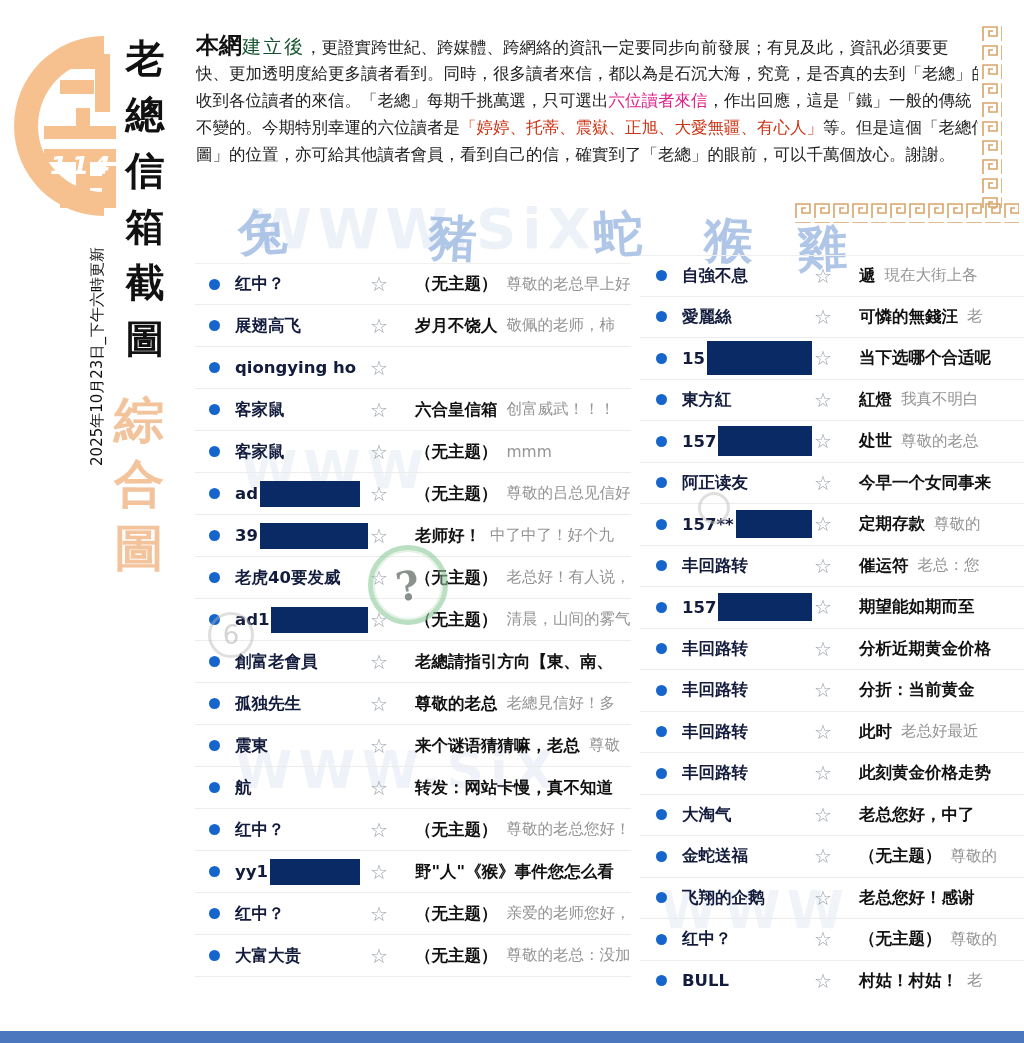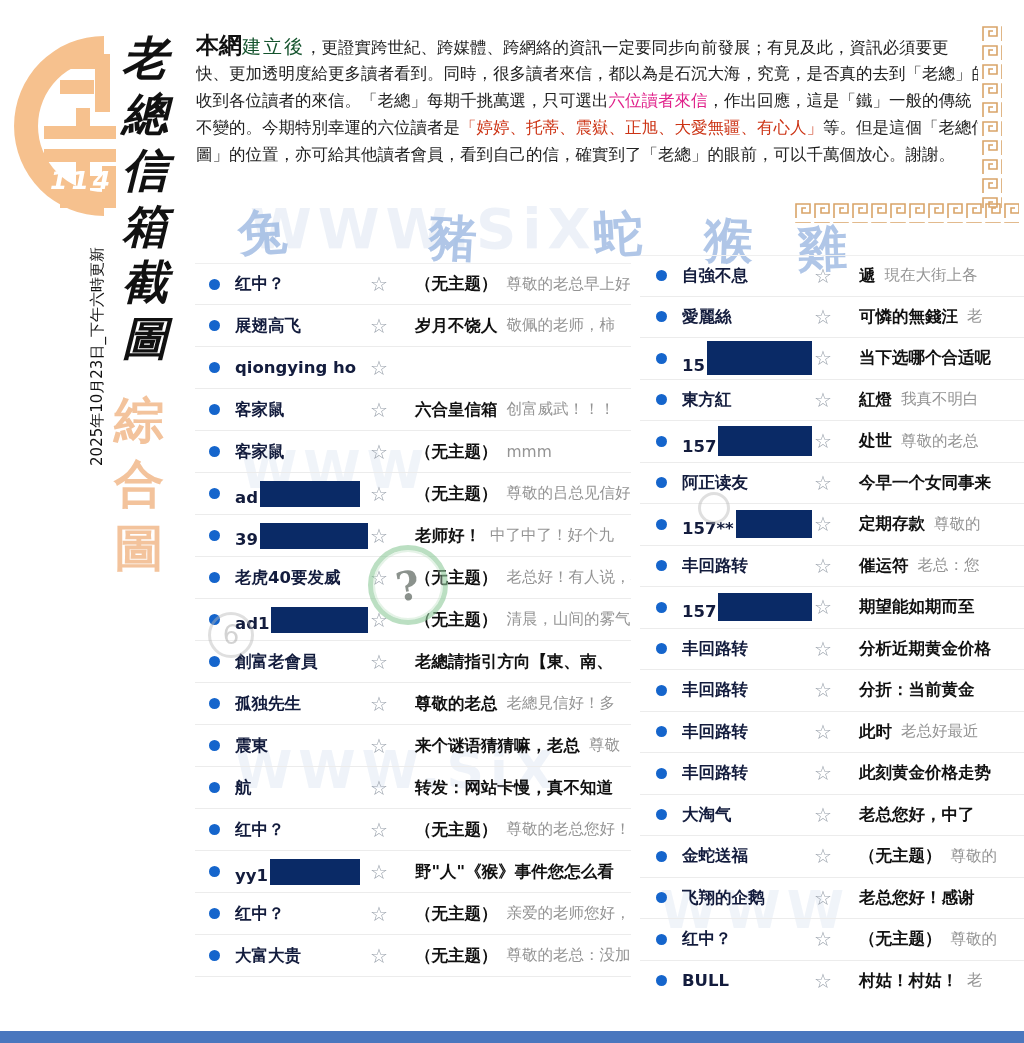--- a/index.html
+++ b/index.html
@@ -2,27 +2,27 @@
 <html><head>
 <meta charset="utf-8">
 <style>
   * { margin:0; padding:0; box-sizing:border-box; }
   html,body { width:1024px; height:1043px; }
   body { position:relative; overflow:hidden; background:#fff;
          font-family:"DejaVu Sans","Liberation Sans",sans-serif; }
 
   
   .logo-wrap { position:absolute; left:14px; top:30px; width:112px; height:192px; }
-  .logo-num { position:absolute; left:36px; top:136px; font-style:italic; font-weight:bold;
+  .logo-num { position:absolute; left:36px; top:121px; font-style:italic; font-weight:bold;
               font-size:25px; color:#fff; letter-spacing:4px;
               font-family:"DejaVu Sans",sans-serif; }
   .title-black { position:absolute; left:118px; top:30px; width:54px;
                  font-family:"DejaVu Serif","Liberation Serif",serif;
-                 font-weight:bold; font-size:46px; line-height:56px; color:#111;
-                 word-break:break-all; text-align:center;font-style:italic; }
+                 font-weight:bold; font-size:39px; line-height:56px; color:#111;
+                 word-break:break-all; text-align:center; }
   .title-orange { position:absolute; left:106px; top:388px; width:58px;
                   font-family:"DejaVu Serif","Liberation Serif",serif;
                   font-weight:bold; font-size:50px; line-height:64px; color:#f3c39c;
                   word-break:break-all; text-align:right; }
   .date-rot { position:absolute; left:-18px; top:347px; width:230px; text-align:center;
               transform:rotate(-90deg); font-size:15px; color:#111; white-space:nowrap; }
 
   
   .hdr { position:absolute; left:196px; top:30px; width:782px;
          font-family:"DejaVu Serif","Liberation Serif",serif; color:#222; }
@@ -69,21 +69,21 @@
   .mail-col { position:absolute; }
   .col-left  { left:195px; top:263px; width:436px; }
   .col-right { left:640px; top:255px; width:384px; height:736px; overflow:hidden; }
   .mail-row { display:flex; align-items:center; border-bottom:1px solid #ececec; overflow:hidden; }
   .col-left  .mail-row { height:42px; }
   .col-right .mail-row { height:41.5px; }
   .mail-col .mail-row:first-child { border-top:1px solid #efefef; }
   .dot { flex:none; width:11px; height:11px; border-radius:50%; background:#1565cc; }
   .col-left  .dot { margin-left:14px; }
   .col-right .dot { margin-left:16px; }
-  .sender { flex:none; display:flex; align-items:flex-end; margin-left:15px; width:133px;
+  .sender { flex:none; display:flex; align-items:center; margin-left:15px; width:133px;
             font-weight:bold; font-size:16.5px; color:#131c3d; white-space:nowrap; overflow:hidden; }
   .col-right .sender { width:130px; }
   .redact { display:inline-block; background:#0a2a66; height:26px; margin-left:2px; flex:none; }
   .star { flex:none; color:#9aa2ac; font-size:20px; margin:0 9px 0 2px; line-height:1; }
   .subject { flex:none; font-weight:bold; font-size:16.5px; color:#111; white-space:nowrap;margin-left:18px; }
   .preview { font-size:15.5px; color:#949494; white-space:nowrap; margin-left:9px; }
 
   .bottom-bar { position:absolute; left:0; bottom:0; width:1024px; height:12px; background:#4a77be; }
 </style>
 </head>

